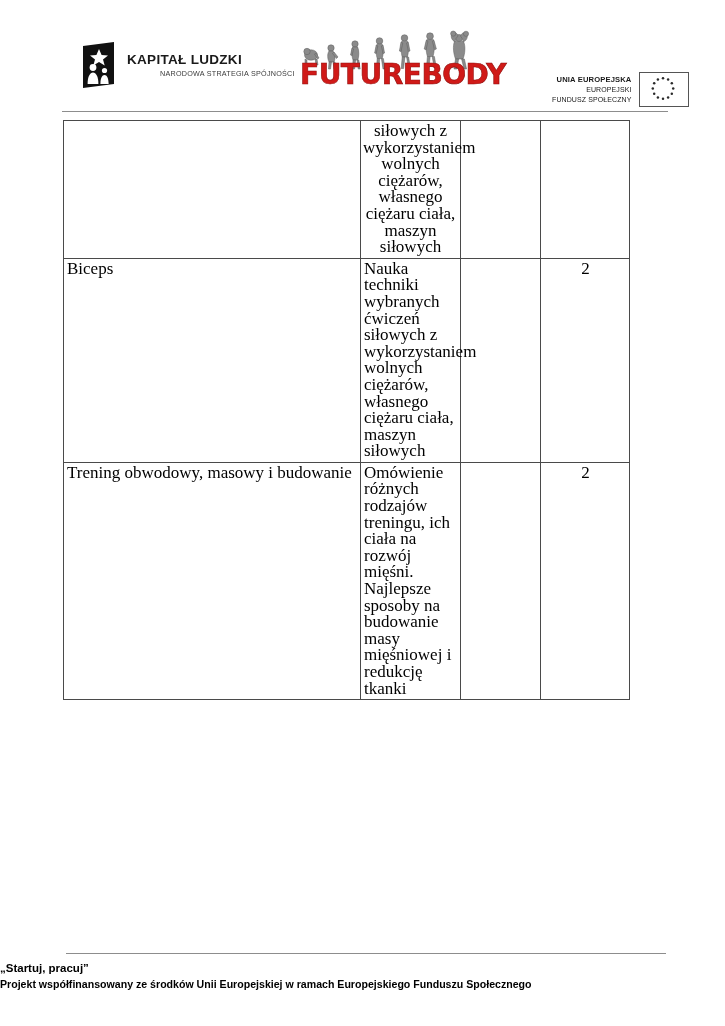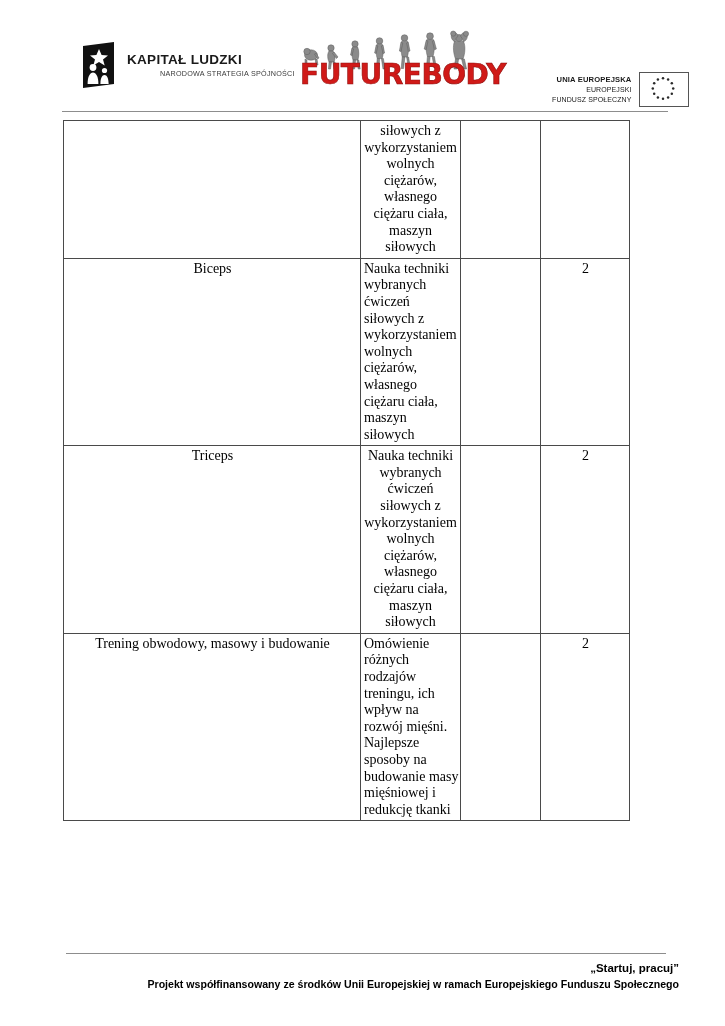--- a/index.html
+++ b/index.html
@@ -135,30 +135,30 @@
     left: 63px;
     top: 120px;
     width: 566px;
     border-collapse: collapse;
     table-layout: fixed;
   }
   .doc-table td {
     border: 1px solid #4a4a4a;
     vertical-align: top;
     padding: 2px 2px 2px 3px;
-    font-size: 14px;
+    font-size: 17px;
     line-height: 16.6px;
   }
   .col-name  { width: 297px; }
   .col-desc  { width: 100px; }
   .col-blank { width: 80px; }
   .col-hours { width: 89px; }
 
   td.cell-name {
-    text-align: center;
+    text-align: left;
     padding-left: 3px;
   }
   td.cell-desc-center { text-align: center; padding-left: 2px; padding-right: 2px; }
   td.cell-desc-left   { text-align: left;   padding-left: 3px; padding-right: 1px; }
   td.cell-hours { text-align: center; }
 
   
   .page-footer {
     position: absolute;
     left: 0;
@@ -172,21 +172,21 @@
     top: 13px;
     width: 600px;
     height: 0;
     border-top: 1.6px solid #8d8d8d;
   }
   .footer-text {
     position: absolute;
     left: 0;
     top: 20px;
     width: 679px;
-    text-align: right;
+    text-align: left;
     font-family: "Liberation Sans", "DejaVu Sans", sans-serif;
     font-weight: bold;
     color: #000000;
   }
   .footer-line1 { font-size: 11.5px; line-height: 16px; }
   .footer-line2 { font-size: 10.6px; line-height: 16px; }
 </style>
 </head>
 <body>
 
@@ -324,28 +324,22 @@
         <td class="cell-blank"></td>
         <td class="cell-hours"></td>
       </tr>
       <tr>
         <td class="cell-name">Biceps</td>
         <td class="cell-desc-left">Nauka techniki wybranych ćwiczeń siłowych z wykorzystaniem wolnych ciężarów, własnego ciężaru ciała, maszyn siłowych</td>
         <td class="cell-blank"></td>
         <td class="cell-hours">2</td>
       </tr>
       <tr>
-        <td class="cell-name">Triceps</td>
-        <td class="cell-desc-center">Nauka techniki wybranych ćwiczeń siłowych z wykorzystaniem wolnych ciężarów, własnego ciężaru ciała, maszyn siłowych</td>
-        <td class="cell-blank"></td>
-        <td class="cell-hours">2</td>
-      </tr>
-      <tr>
         <td class="cell-name">Trening obwodowy, masowy i budowanie</td>
-        <td class="cell-desc-left">Omówienie różnych rodzajów treningu, ich wpływ na rozwój mięśni. Najlepsze sposoby na budowanie masy mięśniowej i redukcję tkanki</td>
+        <td class="cell-desc-left">Omówienie różnych rodzajów treningu, ich ciała na rozwój mięśni. Najlepsze sposoby na budowanie masy mięśniowej i redukcję tkanki</td>
         <td class="cell-blank"></td>
         <td class="cell-hours">2</td>
       </tr>
     </tbody>
 </table>
 
 <div class="page-footer">
   <div class="footer-rule"></div>
   <div class="footer-text">
     <div class="footer-line1">„Startuj, pracuj”</div>

